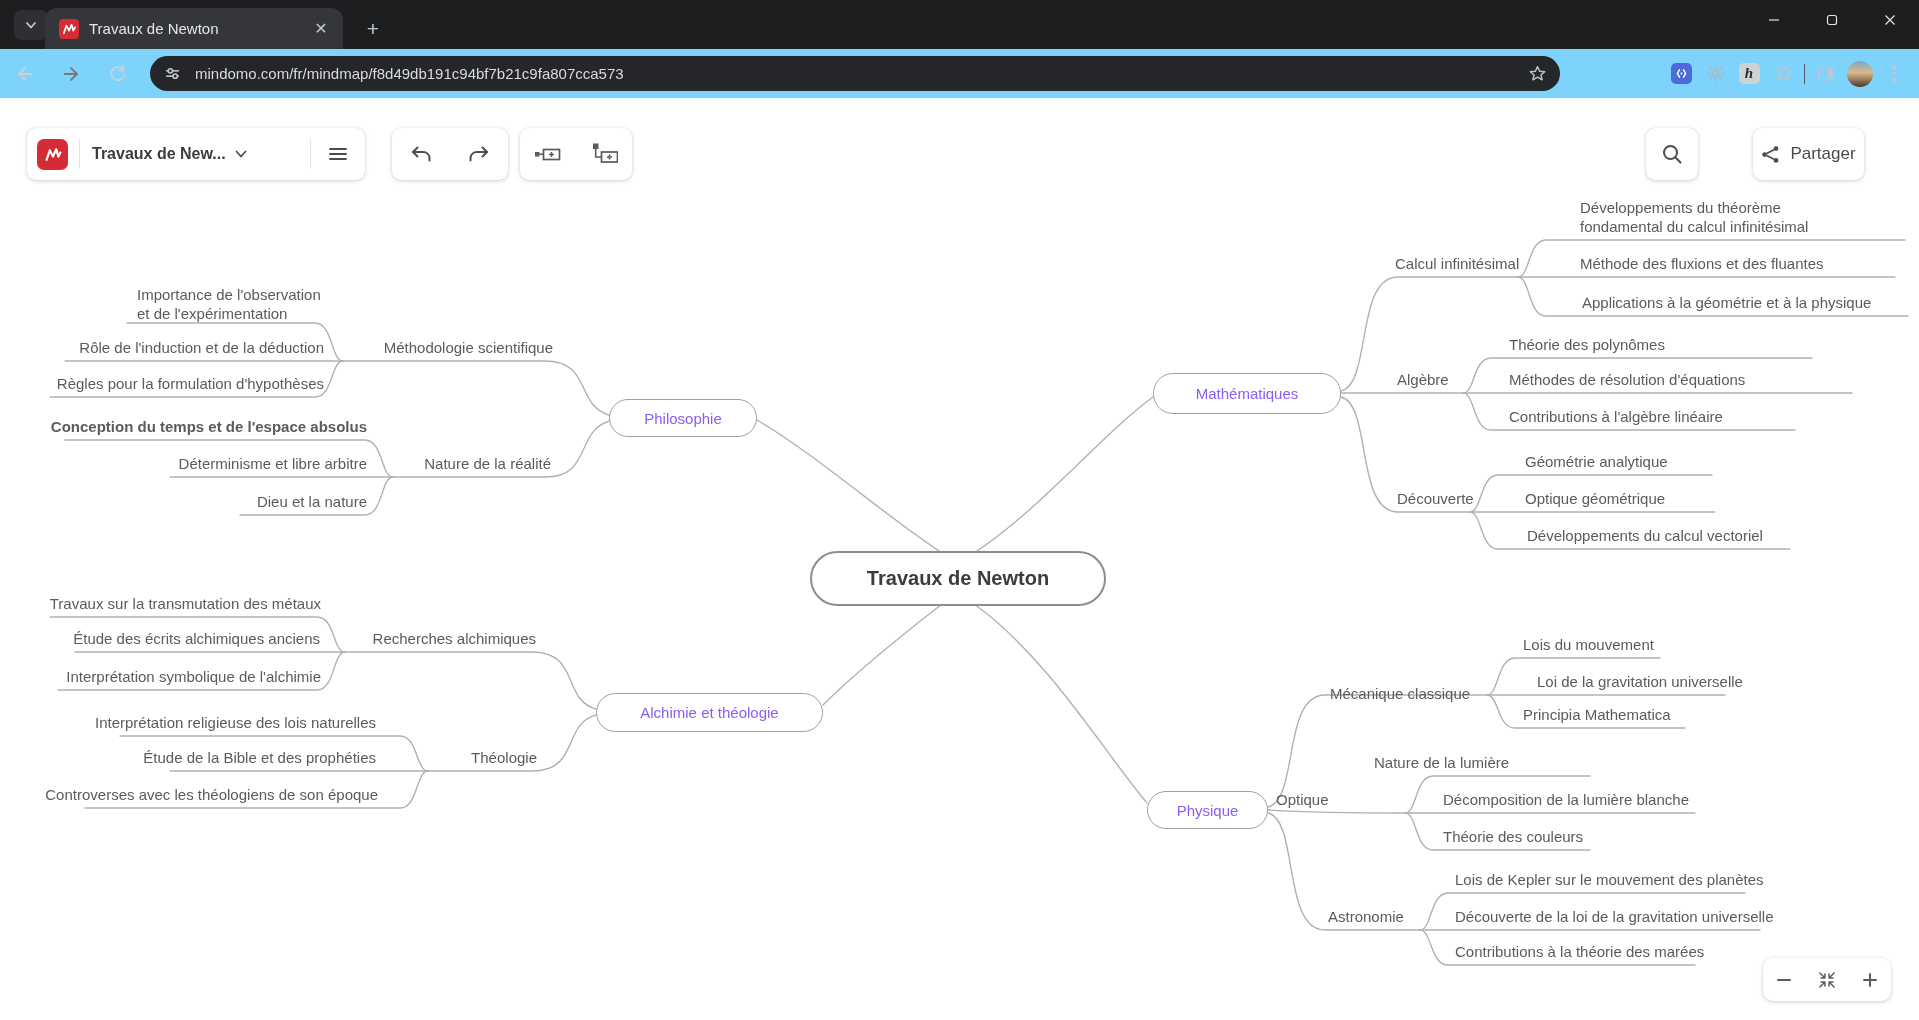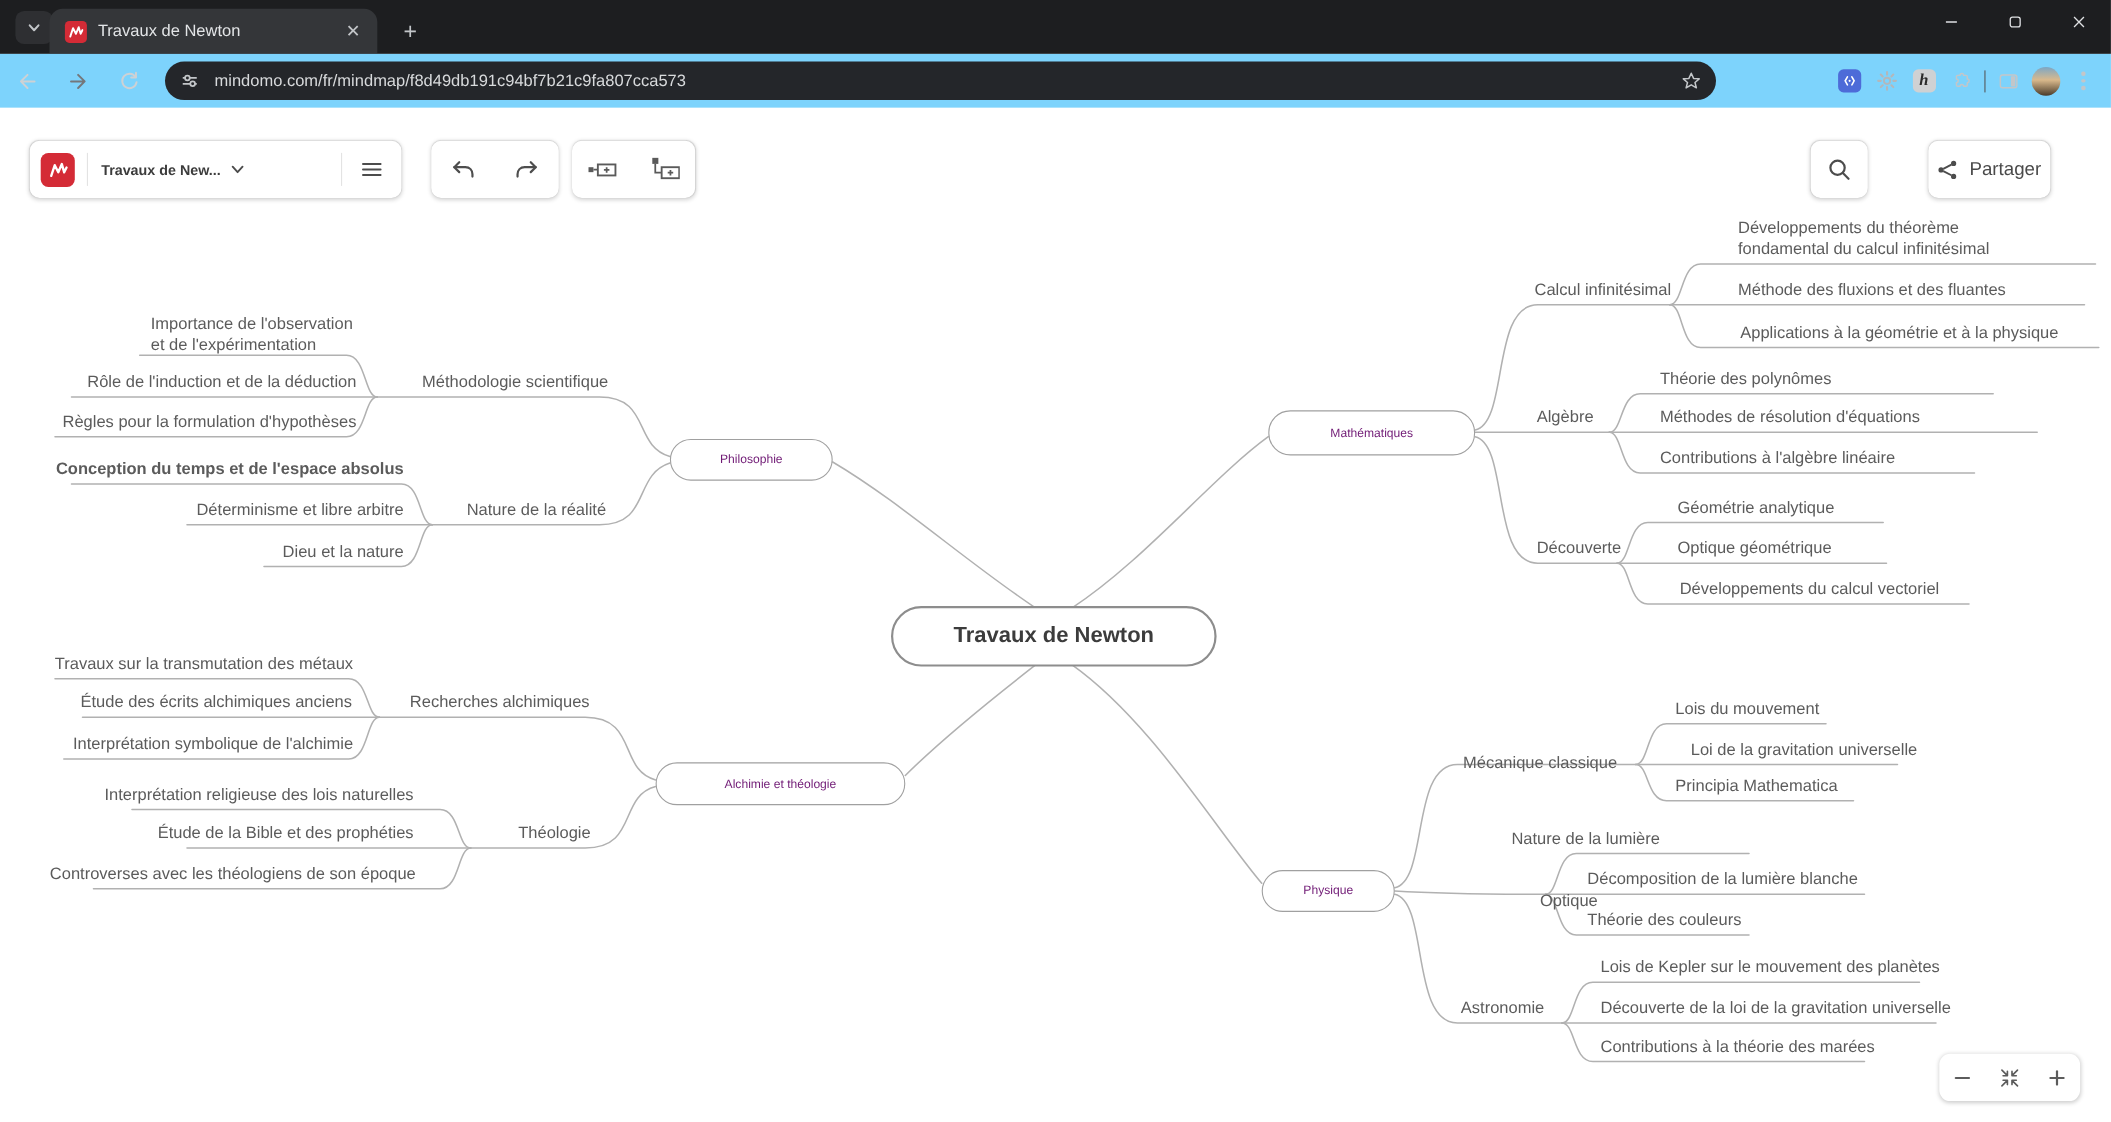--- a/index.html
+++ b/index.html
@@ -40,31 +40,31 @@
 
   
   .canvas { position:absolute; left:0; top:98px; width:1919px; height:922px; background:#ffffff; }
   svg.links { position:absolute; left:0; top:0; width:1919px; height:1020px; z-index:1; }
 
   .card { position:absolute; background:#fff; border-radius:9px; z-index:5;
           box-shadow:0 1px 4px rgba(0,0,0,.18), 0 0 1px rgba(0,0,0,.12);
           display:flex; align-items:center; }
   .logo { width:31px; height:31px; border-radius:7px; background:#d42b36; display:flex;
           align-items:center; justify-content:center; }
-  .maptitle { font-size:13px; color:#3c3c3c; font-weight:700; margin-left:12px; }
+  .maptitle { font-size:16px; color:#3c3c3c; font-weight:700; margin-left:12px; }
   .card .sep { width:1px; height:30px; background:#e3e3e3; }
   .iconbtn { display:flex; align-items:center; justify-content:center; }
   .share-label { font-size:17px; color:#4a4a4a; }
 
   
   .root-node { position:absolute; z-index:3; background:#fff; border:2px solid #8d8d8d; border-radius:28px;
                display:flex; align-items:center; justify-content:center; font-size:20px; font-weight:700;
                color:#3c3c3c; }
   .branch-node { position:absolute; z-index:3; background:#fff; border:1.5px solid #a0a0a0; border-radius:20px;
-                 display:flex; align-items:center; justify-content:center; font-size:11px; color:#701a75; }
+                 display:flex; align-items:center; justify-content:center; font-size:15px; color:#8b5cf6; }
   .lbl { position:absolute; z-index:3; font-size:15px; color:#5b5b5b; line-height:19px; white-space:pre; }
   .lbl.ra { text-align:right; }
   .lbl.ml { white-space:pre-line; }
 
   .zoompill { position:absolute; left:1763px; top:958px; width:128px; height:43px; background:#fff;
               border-radius:10px; z-index:5; box-shadow:0 1px 4px rgba(0,0,0,.2);
               display:flex; align-items:center; justify-content:space-around; }
 </style>
 </head>
 <body>
@@ -354,21 +354,21 @@
 <div class="lbl ra" style="right:1598px; top:667px;">Interprétation symbolique de l'alchimie</div>
 <div class="lbl ra" style="right:1382px; top:748px;">Théologie</div>
 <div class="lbl ra" style="right:1543px; top:713px;">Interprétation religieuse des lois naturelles</div>
 <div class="lbl ra" style="right:1543px; top:748px;">Étude de la Bible et des prophéties</div>
 <div class="lbl ra" style="right:1541px; top:785px;">Controverses avec les théologiens de son époque</div>
 
 <div class="lbl" style="left:1330px; top:684px;">Mécanique classique</div>
 <div class="lbl" style="left:1523px; top:635px;">Lois du mouvement</div>
 <div class="lbl" style="left:1523px; top:672px;margin-left:14px;">Loi de la gravitation universelle</div>
 <div class="lbl" style="left:1523px; top:705px;">Principia Mathematica</div>
-<div class="lbl" style="left:1400px; top:790px;margin-top:20px;">Optique</div>
+<div class="lbl" style="left:1276px; top:790px;">Optique</div>
 <div class="lbl" style="left:1374px; top:753px;">Nature de la lumière</div>
 <div class="lbl" style="left:1443px; top:790px;">Décomposition de la lumière blanche</div>
 <div class="lbl" style="left:1443px; top:827px;">Théorie des couleurs</div>
 <div class="lbl" style="left:1328px; top:907px;">Astronomie</div>
 <div class="lbl" style="left:1455px; top:870px;">Lois de Kepler sur le mouvement des planètes</div>
 <div class="lbl" style="left:1455px; top:907px;">Découverte de la loi de la gravitation universelle</div>
 <div class="lbl" style="left:1455px; top:942px;">Contributions à la théorie des marées</div>
 
 <div class="zoompill">
   <div class="iconbtn" style="width:36px;height:43px">

